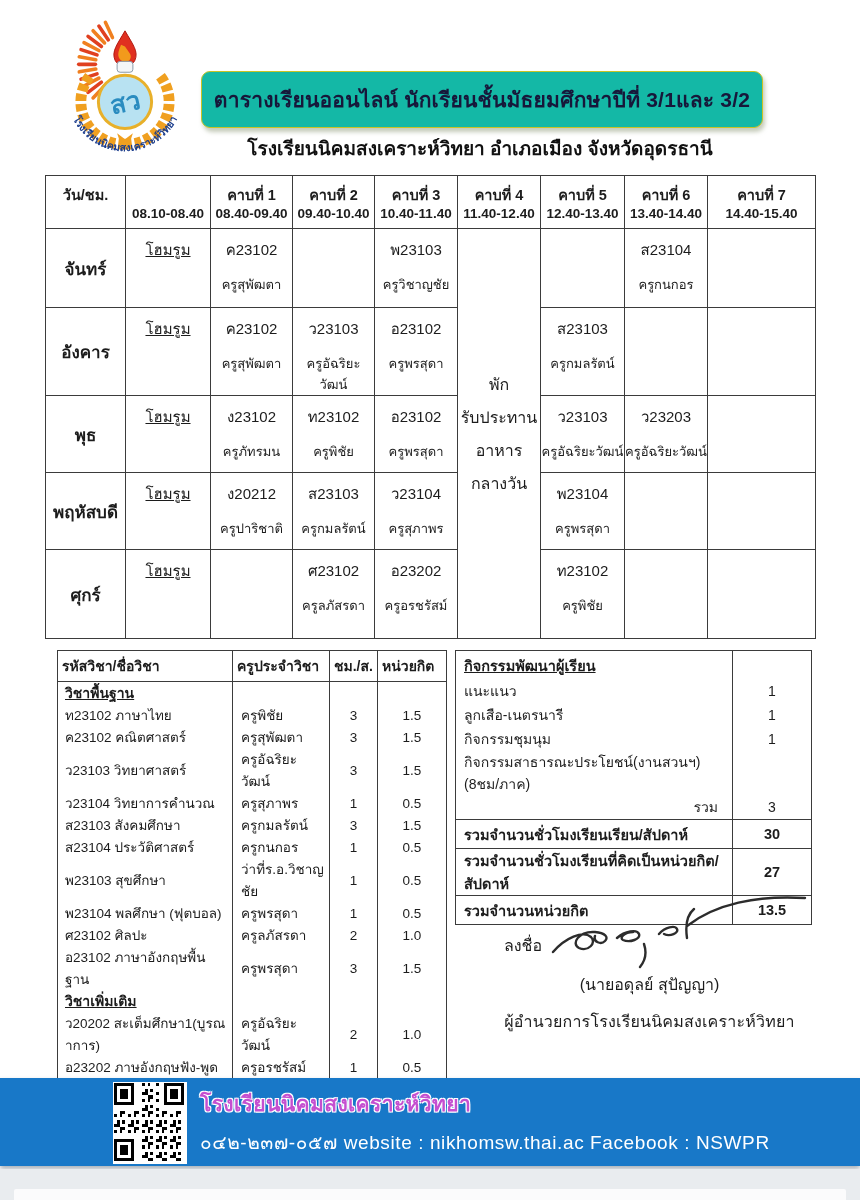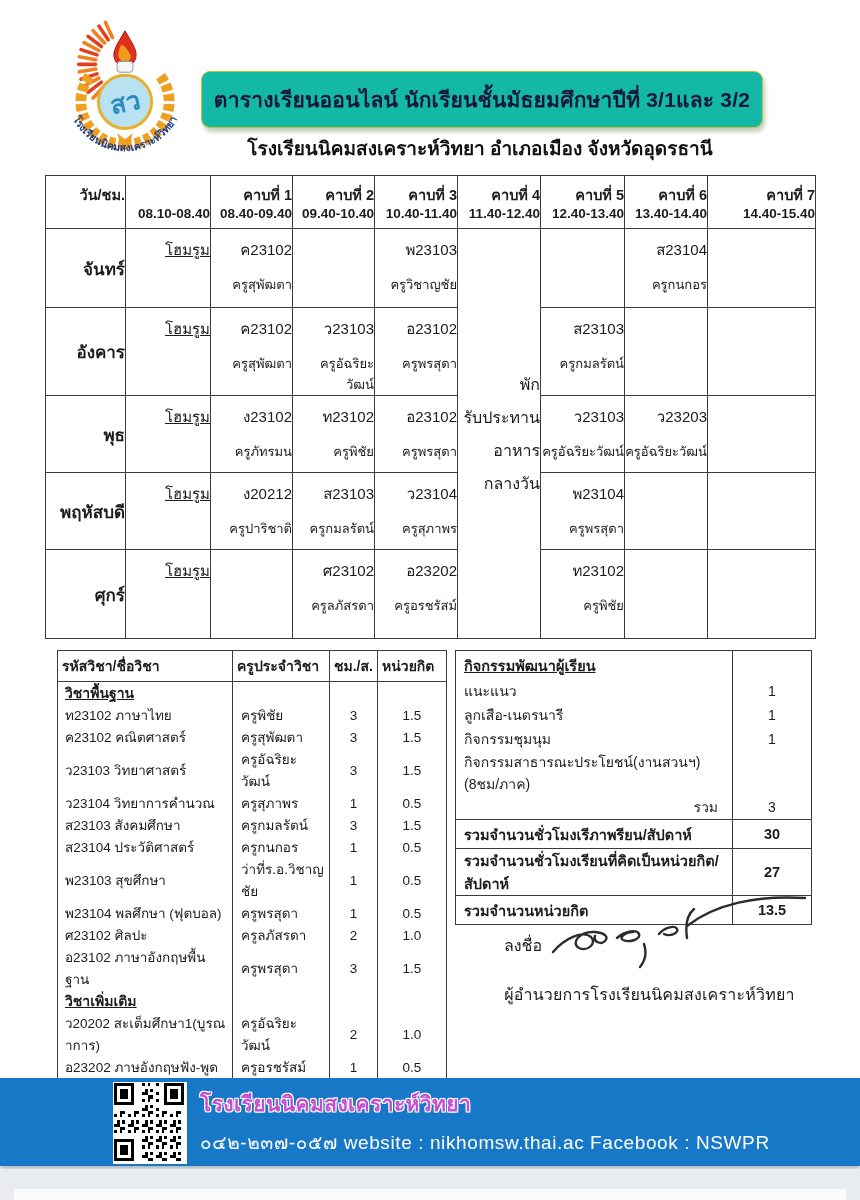--- a/index.html
+++ b/index.html
@@ -23,21 +23,21 @@
   .subtitle{
     left:140px;top:133px;width:680px;text-align:center;
     font-size:19px;font-weight:bold;color:#111;
   }
 
   
   .tt-wrap{left:45px;top:175px;}
   table{border-collapse:collapse;}
   #timetable{table-layout:fixed;width:770px;}
   #timetable th,#timetable td{
-    border:1px solid #3b3b3b;text-align:right;vertical-align:top;
+    border:1px solid #3b3b3b;text-align:center;vertical-align:top;
     padding:0;overflow:hidden;
   }
   #timetable thead tr{height:53px;}
   #timetable .plabel{font-size:14.5px;font-weight:bold;margin-top:7px;height:20px;}
   #timetable .ptime{font-size:13.5px;font-weight:bold;margin-top:3px;}
   #timetable tr.day-row{height:77px;}
   #timetable tr.day-row:first-child{height:79px;}
   #timetable tr.day-row:last-child{height:89px;}
   #timetable td.day{vertical-align:middle;font-weight:bold;font-size:17px;}
   #timetable td.hroom{font-size:15px;padding-top:9px;text-decoration:underline;}
@@ -489,21 +489,21 @@
         </tr>
         <tr class="">
           <td class="a-label">กิจกรรมสาธารณะประโยชน์(งานสวนฯ) (8ชม/ภาค)</td>
           <td class="a-val"></td>
         </tr>
         <tr class="a-total">
           <td class="a-label">รวม</td>
           <td class="a-val">3</td>
         </tr>
         <tr class="sum">
-          <td class="a-label">รวมจำนวนชั่วโมงเรีภาพรียน/สัปดาห์</td>
+          <td class="a-label">รวมจำนวนชั่วโมงเรียนเรียน/สัปดาห์</td>
           <td class="a-val">30</td>
         </tr>
         <tr class="sum">
           <td class="a-label">รวมจำนวนชั่วโมงเรียนที่คิดเป็นหน่วยกิต/สัปดาห์</td>
           <td class="a-val">27</td>
         </tr>
         <tr class="sum">
           <td class="a-label">รวมจำนวนหน่วยกิต</td>
           <td class="a-val">13.5</td>
         </tr>
@@ -515,20 +515,21 @@
   <div class="sig-row">
     <span class="sig-label">ลงชื่อ</span>
     <svg class="sig-svg" width="265" height="88" viewBox="0 0 265 88">
       <path d="M6,66 C18,52 36,44 44,51 C50,57 41,66 32,62 C24,58 31,45 48,46 C58,47 62,51 58,55 C54,59 46,56 48,50
                M70,52 C78,45 90,43 92,48 C94,53 83,57 76,54 C72,52 77,46 86,46
                M97,58 C100,67 98,75 93,81
                M112,48 C118,41 128,39 130,43 C132,47 123,51 117,48
                M140,52 C138,38 141,28 147,23 M140,40 C168,18 210,9 258,12" fill="none" stroke="#2c2c2c" stroke-width="2.4" stroke-linecap="round" stroke-linejoin="round"></path>
     </svg>
   </div>
+  <div class="sig-name">(นายอดุลย์  สุปัญญา)</div>
   <div class="sig-title">ผู้อำนวยการโรงเรียนนิคมสงเคราะห์วิทยา</div>
 </div>
 
 <div class="abs footer" style="background: rgb(24, 120, 200);">
   <div class="qr-tile">
     <svg id="qr" width="70" height="78" viewBox="0 0 25 25" preserveAspectRatio="none" shape-rendering="crispEdges">
         <rect x="0" y="0" width="25" height="25" fill="#fff"></rect>
         <rect x="0" y="0" width="7" height="7" fill="#000"></rect>
         <rect x="1" y="1" width="5" height="5" fill="#fff"></rect>
         <rect x="2" y="2" width="3" height="3" fill="#000"></rect>

